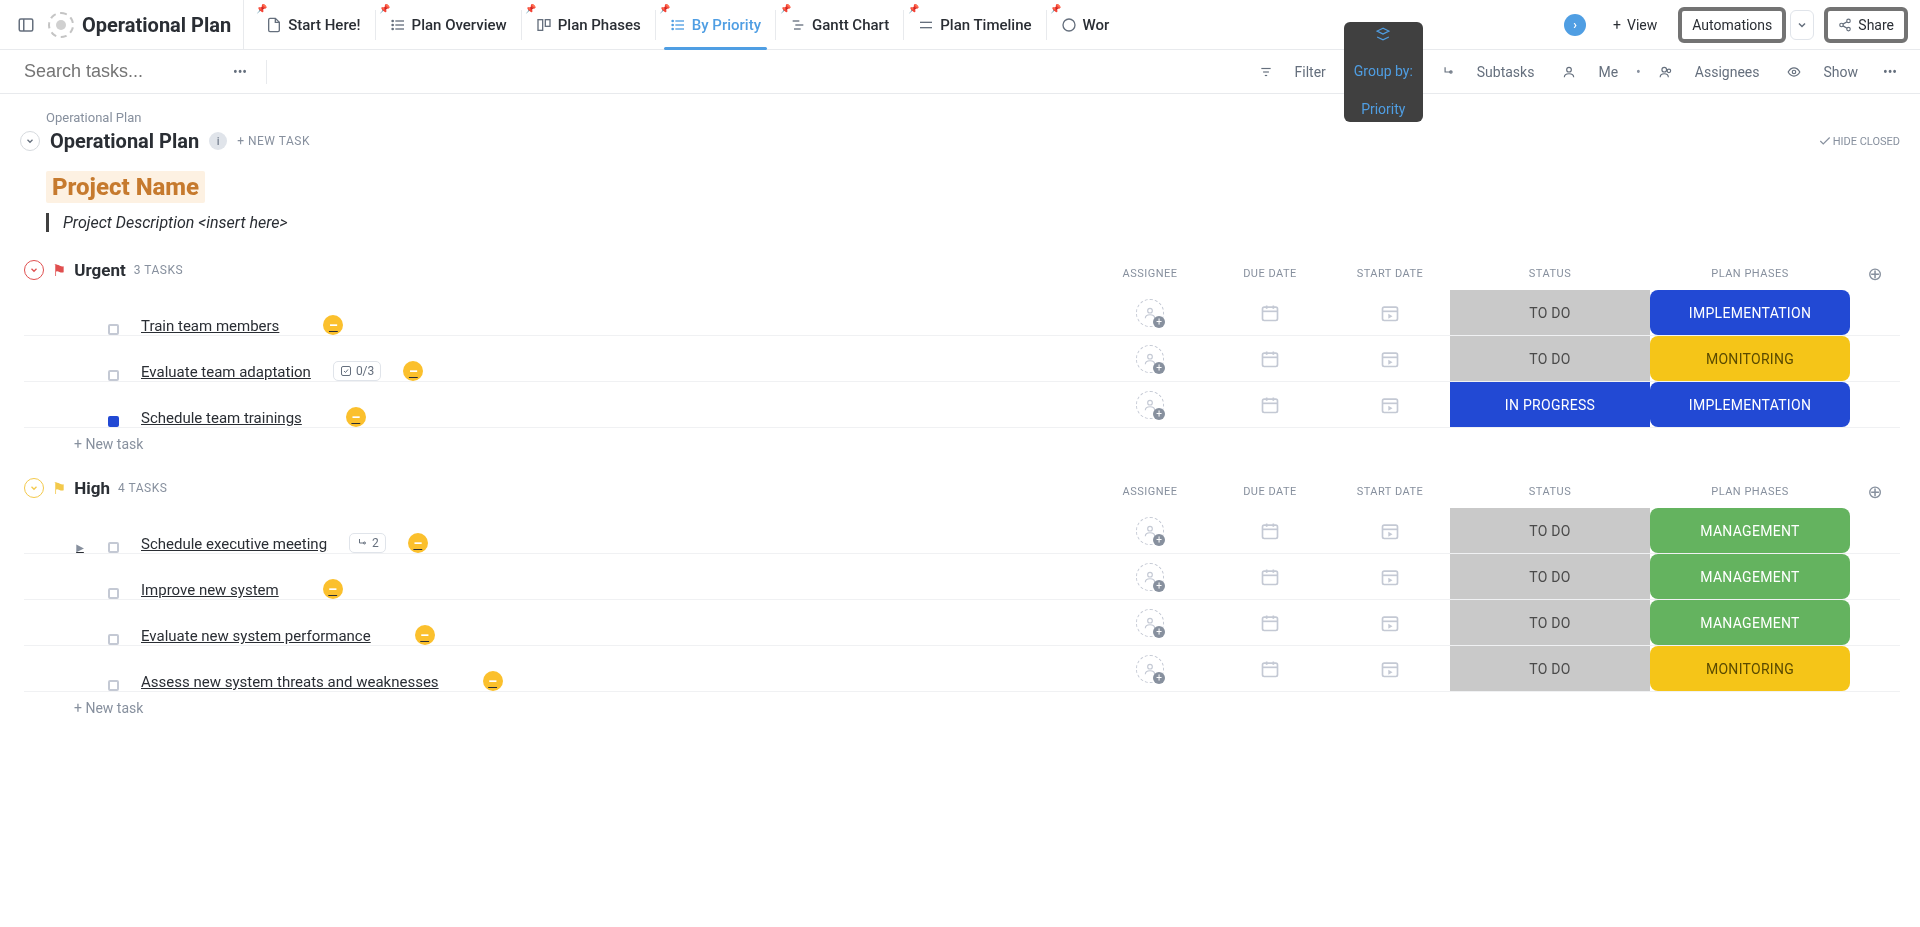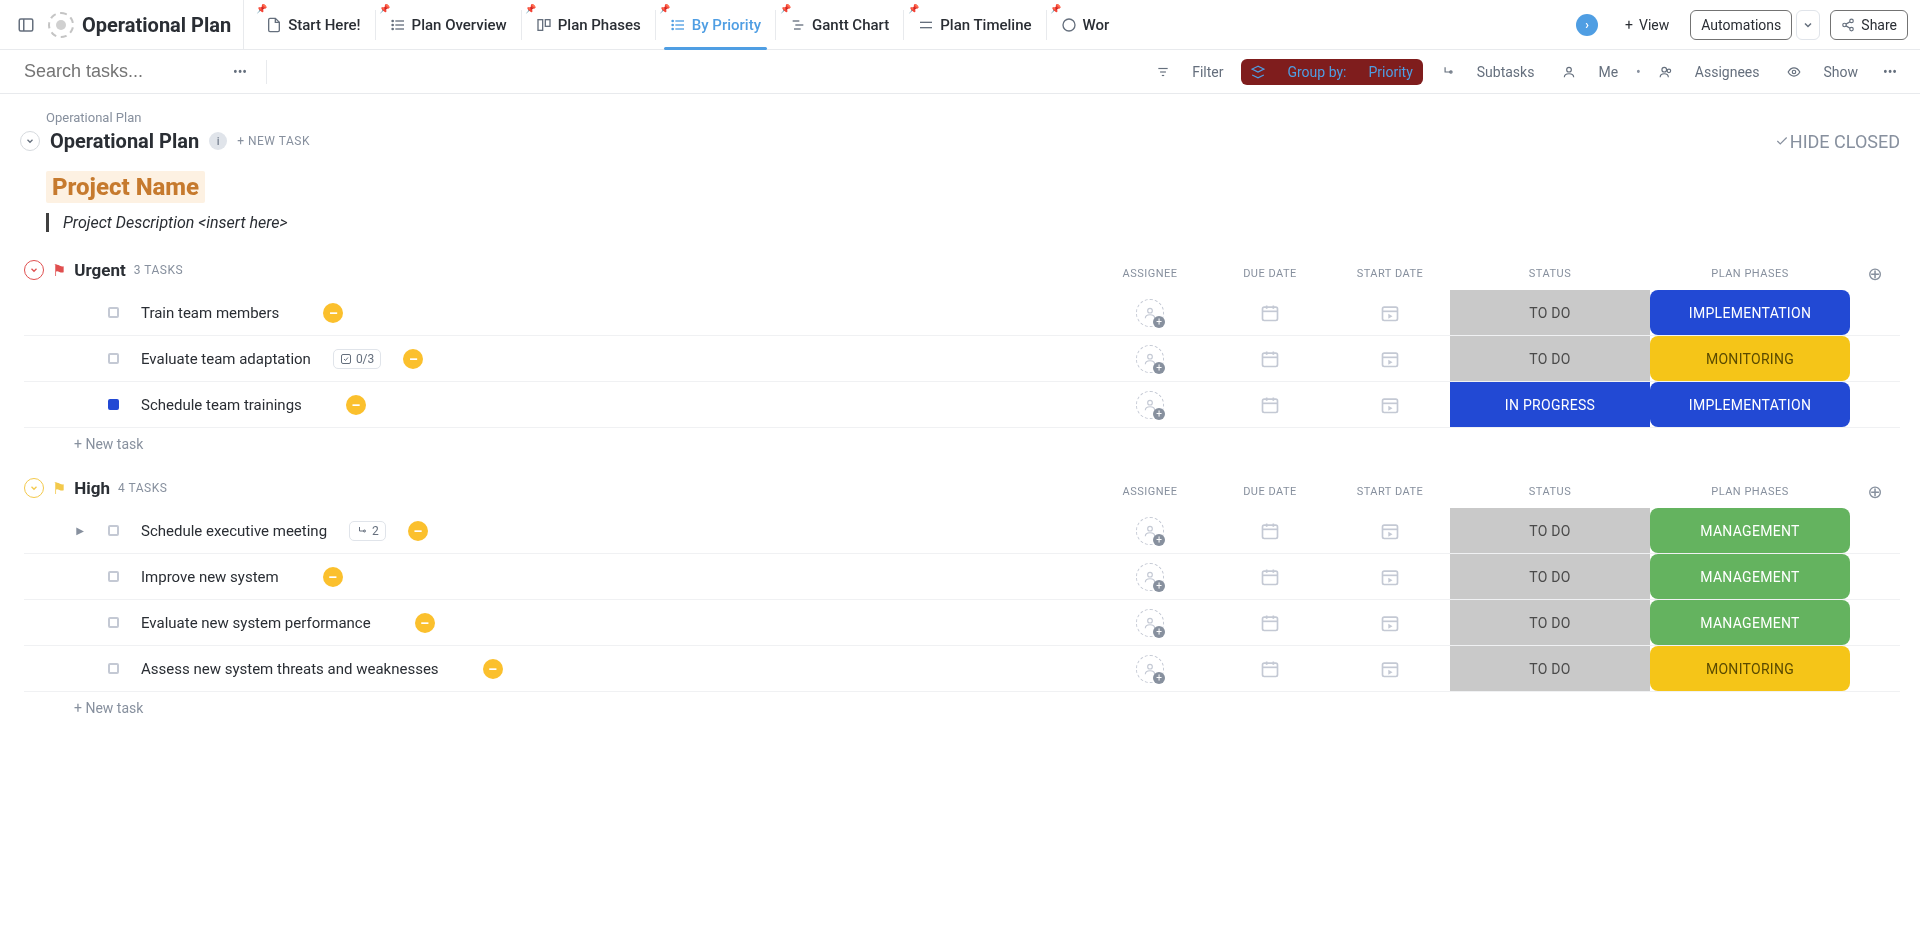--- a/index.html
+++ b/index.html
@@ -19,44 +19,44 @@
 .tab.active::after { content:""; position:absolute; left:8px; right:8px; bottom:0; height:3px; background:#4f9ee3; border-radius:2px;}
 .tab .pin { position:absolute; top:4px; left:4px; font-size:9px; color:#656f7d;}
 .tab-icon { width:16px; height:16px; display:flex; align-items:center; justify-content:center; color:#656f7d;}
 .tab.active .tab-icon { color:#4f9ee3;}
 .tab-sep { width:1px; background:#e8eaed; margin:10px 0;}
 
 .arrow-badge { width: 22px; height: 22px; border-radius:50%; background:#4f9ee3; color:#fff; display:flex; align-items:center; justify-content:center; font-size:12px; font-weight:bold; margin-left:-8px; margin-right:8px;}
 
 .topbar-right { display:flex; align-items:center; gap:10px; }
 .tb-btn { display:flex; align-items:center; gap:6px; padding:6px 10px; border:1px solid transparent; border-radius:6px; cursor:pointer; font-size:14px; color:#2a2e34;}
-.tb-btn.bordered { border:1px solid #737373;}
+.tb-btn.bordered { border:4px solid #737373;}
 .automations-caret { width:24px; height:30px; border:1px solid #e0e4ea; border-radius:6px; display:flex; align-items:center; justify-content:center; cursor:pointer; margin-left:-6px;}
 
 
 .toolbar { display:flex; align-items:center; height:44px; padding:0 16px; border-bottom:1px solid #e8eaed;}
 .search-wrap { display:flex; align-items:center; gap:8px; color:#87909e; width:210px;}
 .search-input { border:none; outline:none; font-size:18px; color:#87909e; flex:1; background:transparent;}
 .more-dots { width:28px; height:28px; display:flex; align-items:center; justify-content:center; cursor:pointer; color:#656f7d; border-radius:4px;}
 .toolbar-sep { width:1px; height:24px; background:#e8eaed; margin:0 12px;}
 .toolbar-spacer { flex:1; }
 .toolbar-right { display:flex; align-items:center; gap:8px;}
 .tbr-chip { display:flex; align-items:center; gap:22px; padding:5px 10px; border-radius:6px; cursor:pointer; font-size:14px; color:#656f7d;}
-.tbr-chip.active { background:#7f1d1d; color:#4f9ee3;}
+.tbr-chip.active { background:#404040; color:#4f9ee3;flex-direction:column;}
 .tbr-chip .value { color:#4f9ee3;}
 
 
 .content { padding: 16px 20px; }
 .breadcrumb { color:#87909e; font-size:13px; margin-bottom:4px; padding-left: 26px;}
 .header-row { display:flex; align-items:center; gap:10px;}
 .collapse-chev { width:20px; height:20px; border:1px solid #d6dade; border-radius:50%; display:flex; align-items:center; justify-content:center; font-size:10px; color:#656f7d; cursor:pointer;}
 .list-title { font-size:20px; font-weight:700;}
 .info-ic { width:18px; height:18px; border-radius:50%; background:#e0e4ea; color:#87909e; display:flex; align-items:center; justify-content:center; font-size:11px; font-weight:bold;}
 .new-task-top { color:#87909e; font-size:12px; letter-spacing:0.5px; cursor:pointer;}
-.hide-closed { margin-left:auto; display:flex; align-items:center; gap:1px; color:#87909e; font-size:18px; cursor:pointer;}
+.hide-closed { margin-left:auto; display:flex; align-items:center; gap:1px; color:#87909e; font-size:11px; cursor:pointer;}
 
 .proj-name-block { margin: 18px 0 10px 26px;}
 .proj-name { font-size:24px; font-weight:800; color:#c67a2e; background:#fdf1e2; display:inline-block; padding:2px 6px; border-radius:2px;}
 .proj-desc-wrap { margin: 10px 0 28px 26px; padding-left:14px; border-left:3px solid #404040;}
 .proj-desc { font-style:italic; font-size:16px; color:#2a2e34;}
 
 
 .group { margin-left: 4px; margin-bottom: 26px;}
 .group-header { display:flex; align-items:center; gap:8px; margin-bottom:6px;}
 .grp-chev { width:20px; height:20px; border:1.5px solid; border-radius:50%; display:flex; align-items:center; justify-content:center; font-size:10px; cursor:pointer;}
@@ -65,21 +65,21 @@
 .flag { font-size:16px;}
 .flag.urgent { color:#e04f4f;}
 .flag.high { color:#f3c94b;}
 .grp-name { font-size:17px; font-weight:700;}
 .grp-count { color:#87909e; font-size:12px; letter-spacing:0.5px;}
 .col-h { color:#87909e; font-size:11px; letter-spacing:0.5px; text-align:center;}
 .group-header-grid { display:grid; grid-template-columns: 1fr 120px 120px 120px 200px 200px 50px; align-items:center; margin-bottom:4px;}
 .add-col { width:22px; height:22px; border-radius:50%; display:flex; align-items:center; justify-content:center; color:#87909e; cursor:pointer; font-size:18px; margin:0 auto;}
 
 .task-row { display:grid; grid-template-columns: 1fr 120px 120px 120px 200px 200px 50px; align-items:stretch; height:46px; border-bottom:1px solid #f0f1f3;}
-.task-main { display:flex; align-items:center; gap:22px; padding-left:50px;}
+.task-main { display:flex; align-items:flex-end; gap:22px; padding-left:50px;text-decoration:underline;}
 .expand-caret { width:12px; color:#87909e; font-size:10px; text-align:center;}
 .status-dot { width:11px; height:11px; border:2px solid #c4c9d4; border-radius:2px;}
 .status-dot.inprog { background:#2249d4; border-color:#2249d4;}
 .task-name { font-size:15px; color:#2a2e34;}
 .pill { display:inline-flex; align-items:center; gap:4px; padding:2px 6px; border:1px solid #e0e4ea; border-radius:5px; font-size:12px; color:#656f7d; cursor:pointer;}
 .pri-badge { width:20px; height:20px; border-radius:50%; background:#fbc02d; color:#fff; display:flex; align-items:center; justify-content:center; font-size:14px; font-weight:bold;}
 
 .cell { display:flex; align-items:center; justify-content:center;}
 .avatar-ph { width:28px; height:28px; border:1.5px dashed #c4c9d4; border-radius:50%; position:relative; display:flex; align-items:center; justify-content:center; color:#c4c9d4;}
 .avatar-ph::after { content:"+"; position:absolute; right:-2px; bottom:-2px; width:12px; height:12px; background:#87909e; color:#fff; border-radius:50%; font-size:10px; display:flex; align-items:center; justify-content:center;}

